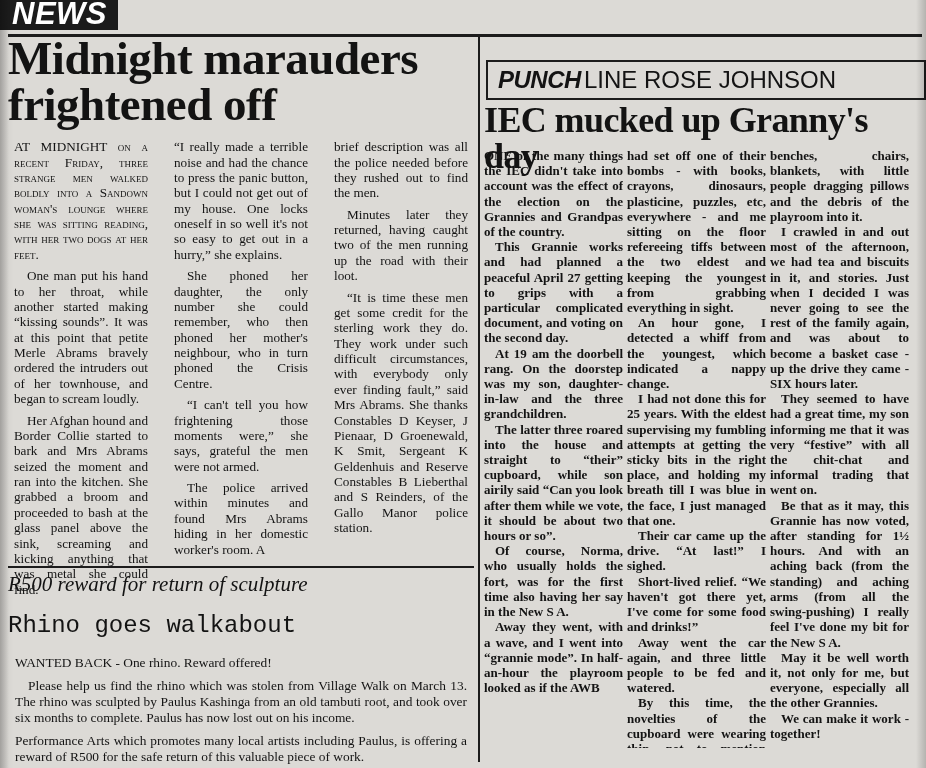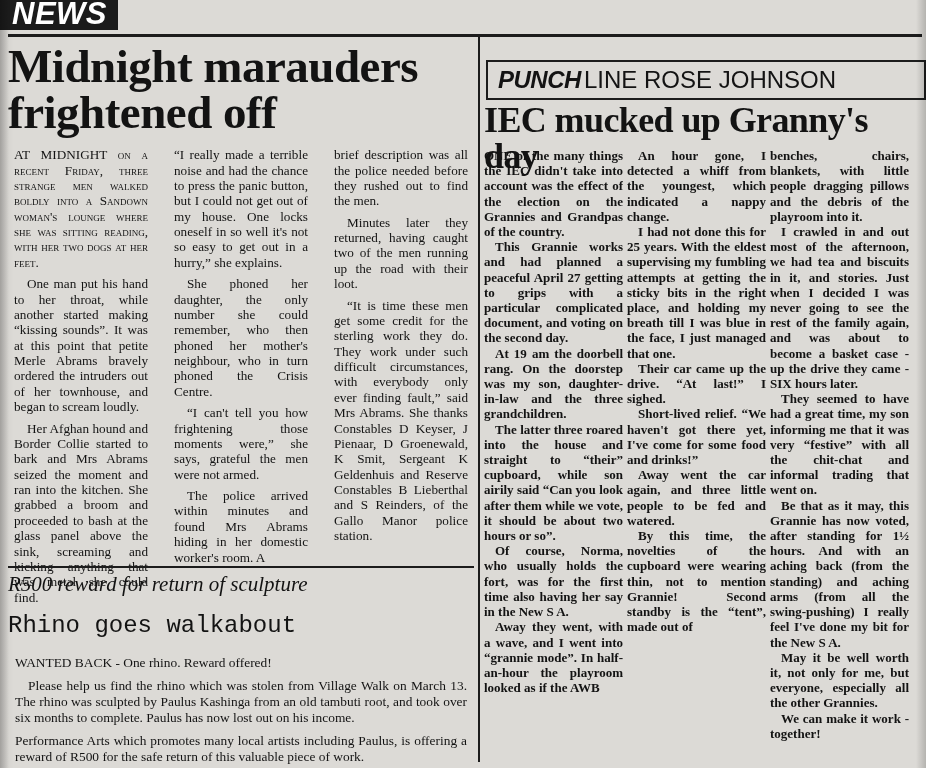--- a/index.html
+++ b/index.html
@@ -35,21 +35,21 @@
   }
   .masthead-cut{
     position:absolute;left:118px;top:0;width:808px;height:30px;
     background:#dcdad6;
   }
   .rule{
     position:absolute;background:#1c1c1c;
   }
   
   .left-block{
-    position:absolute;left:8px;top:44px;width:466px;
+    position:absolute;left:8px;top:36px;width:466px;
   }
   .headline-1{
     font-family:"Liberation Serif", serif;
     font-weight:bold;
     font-size:47px;
     line-height:0.97;
     letter-spacing:-0.5px;
     margin:0 0 6px 0;
   }
   .hl-line{display:block;}
@@ -198,20 +198,21 @@
   <div class="right-cols">
     <div class="rcol clip">
       <p class="first">ONE of the many things the IEC didn't take into account was the effect of the election on the Grannies and Grandpas of the country.</p>
       <p>This Grannie works and had planned a peaceful April 27 getting to grips with a particular complicated document, and voting on the second day.</p>
       <p>At 19 am the doorbell rang. On the doorstep was my son, daughter-in-law and the three grandchildren.</p>
       <p>The latter three roared into the house and straight to “their” cupboard, while son airily said “Can you look after them while we vote, it should be about two hours or so”.</p>
       <p>Of course, Norma, who usually holds the fort, was for the first time also having her say in the New S A.</p>
       <p>Away they went, with a wave, and I went into “grannie mode”. In half-an-hour the playroom looked as if the AWB</p>
     </div>
     <div class="rcol clip">
+      <p class="first">had set off one of their bombs - with books, crayons, dinosaurs, plasticine, puzzles, etc, everywhere - and me sitting on the floor refereeing tiffs between the two eldest and keeping the youngest from grabbing everything in sight.</p>
       <p>An hour gone, I detected a whiff from the youngest, which indicated a nappy change.</p>
       <p>I had not done this for 25 years. With the eldest supervising my fumbling attempts at getting the sticky bits in the right place, and holding my breath till I was blue in the face, I just managed that one.</p>
       <p>Their car came up the drive. “At last!” I sighed.</p>
       <p>Short-lived relief. “We haven't got there yet, I've come for some food and drinks!”</p>
       <p>Away went the car again, and three little people to be fed and watered.</p>
       <p>By this time, the novelties of the cupboard were wearing thin, not to mention Grannie! Second standby is the “tent”, made out of</p>
     </div>
     <div class="rcol clip">
       <p class="first">benches, chairs, blankets, with little people dragging pillows and the debris of the playroom into it.</p>
       <p>I crawled in and out most of the afternoon, we had tea and biscuits in it, and stories. Just when I decided I was never going to see the rest of the family again, and was about to become a basket case - up the drive they came - SIX hours later.</p>

